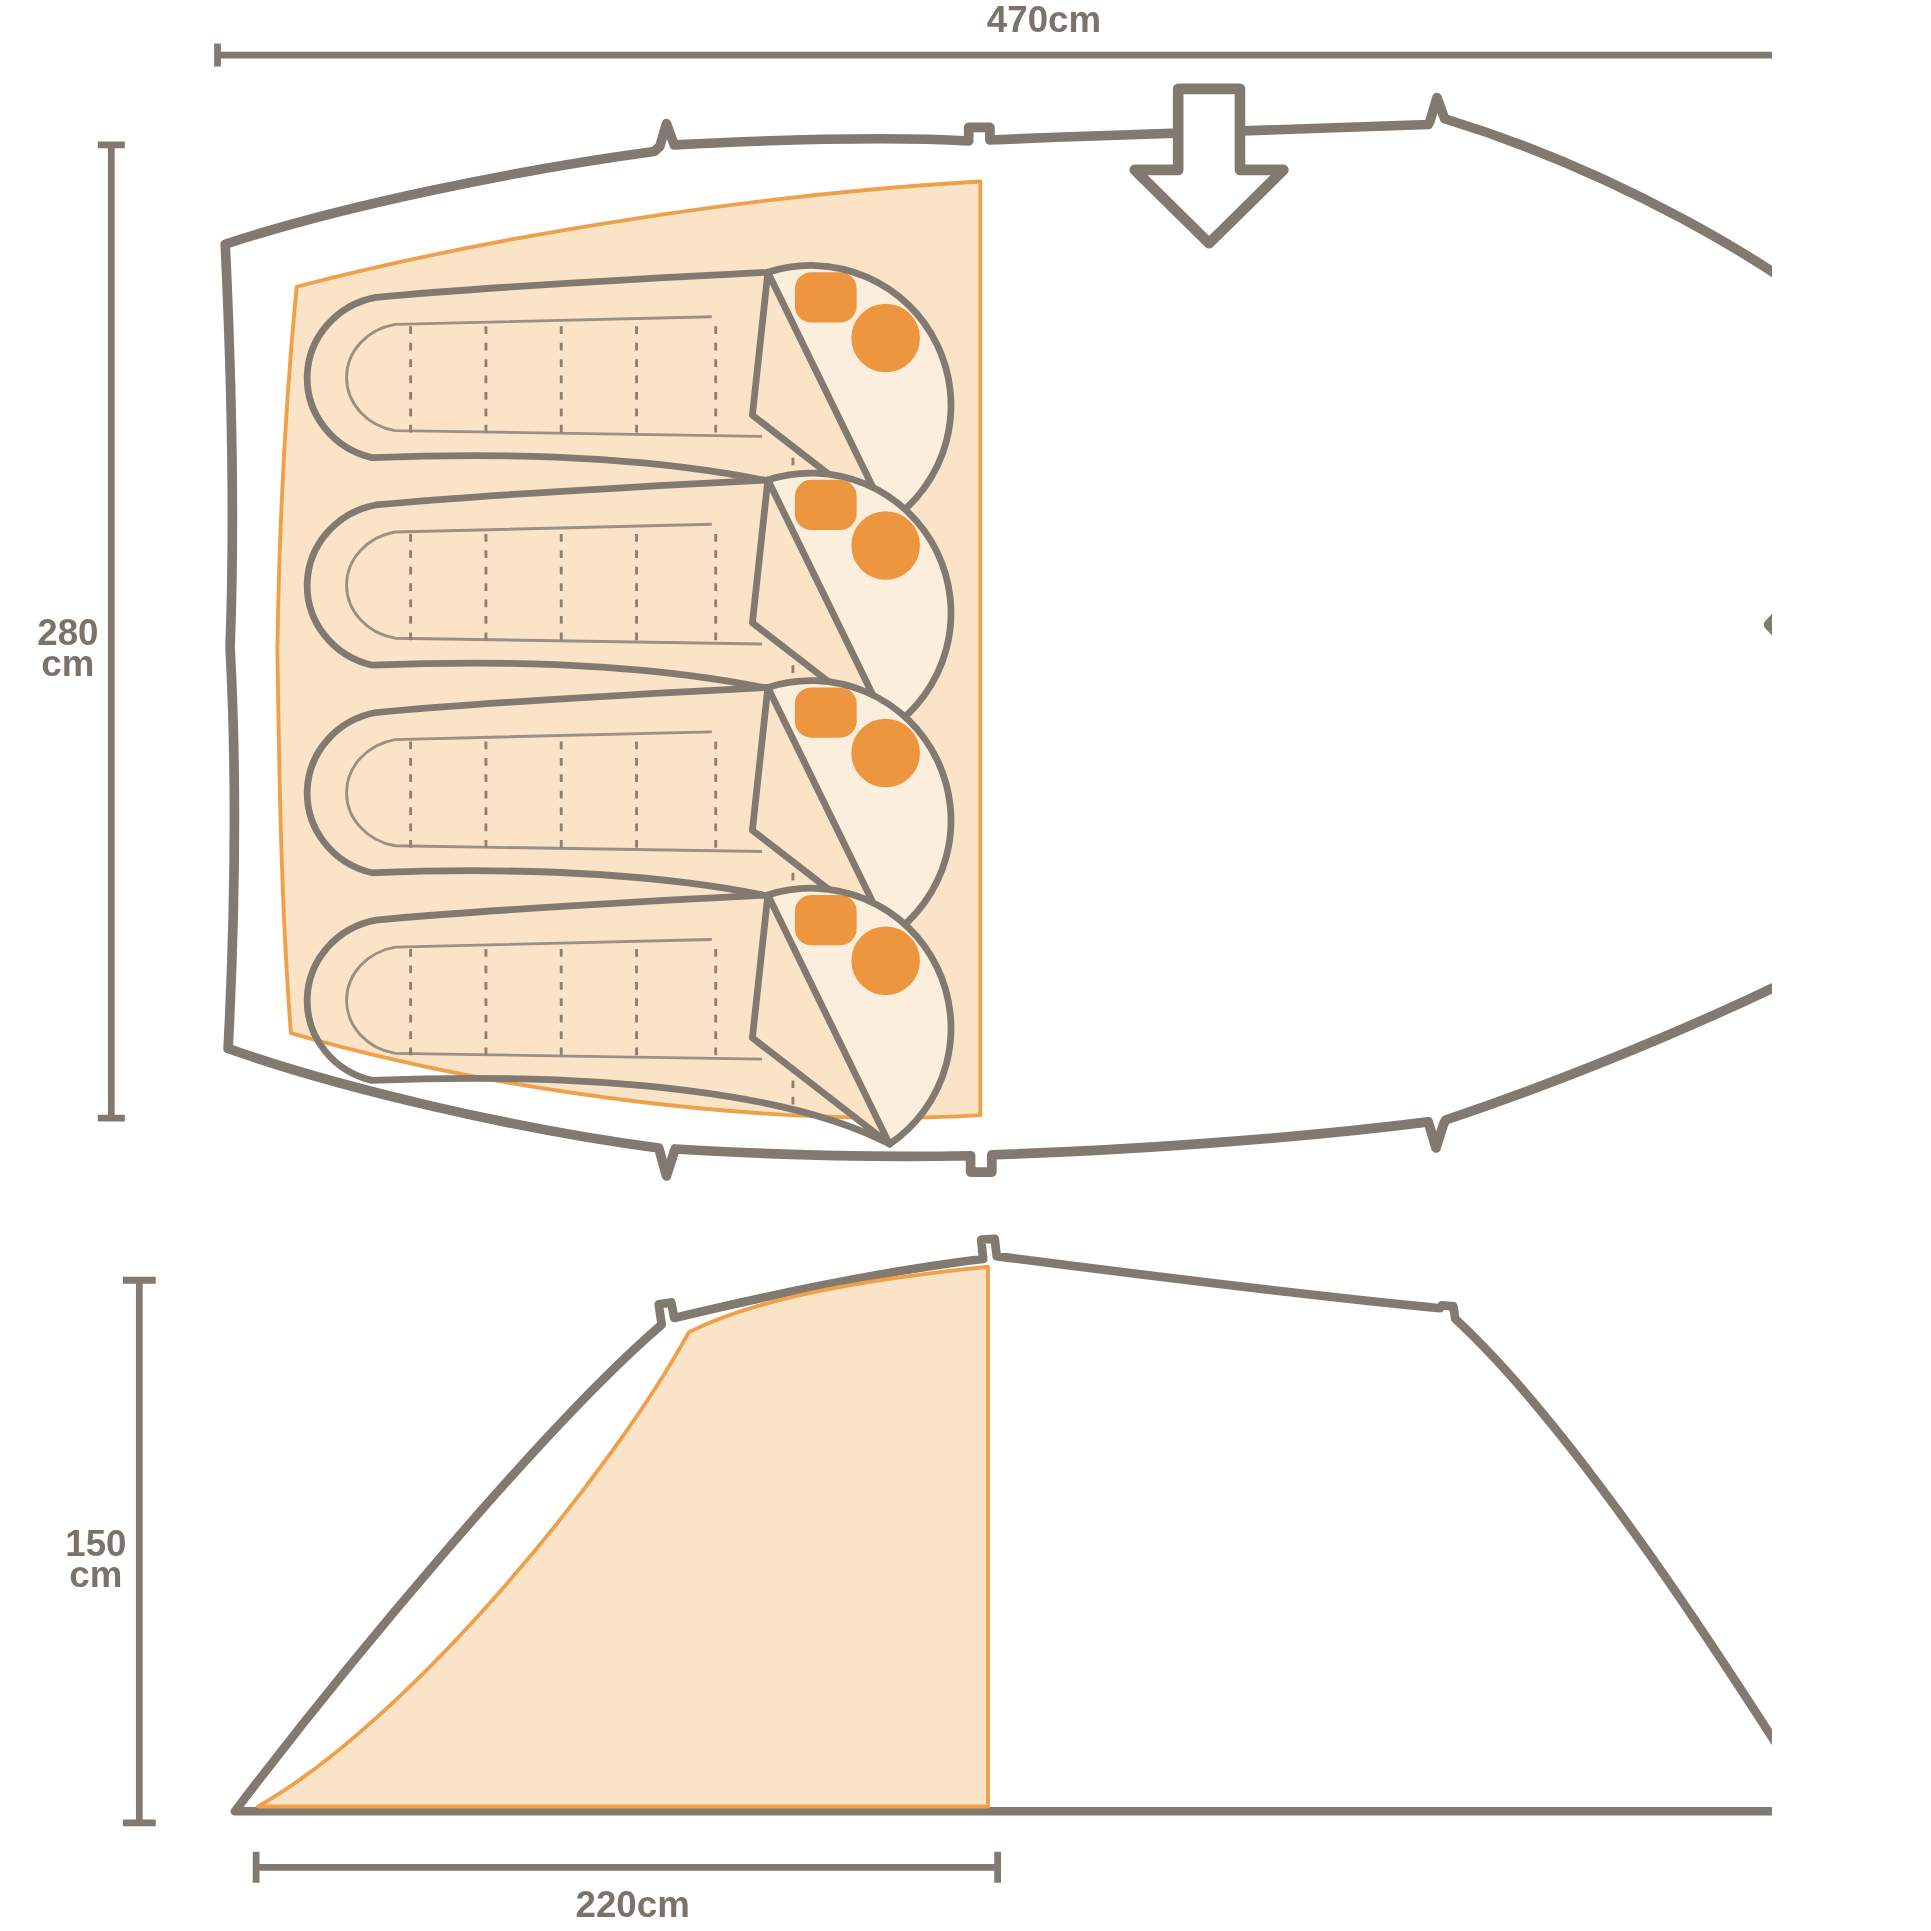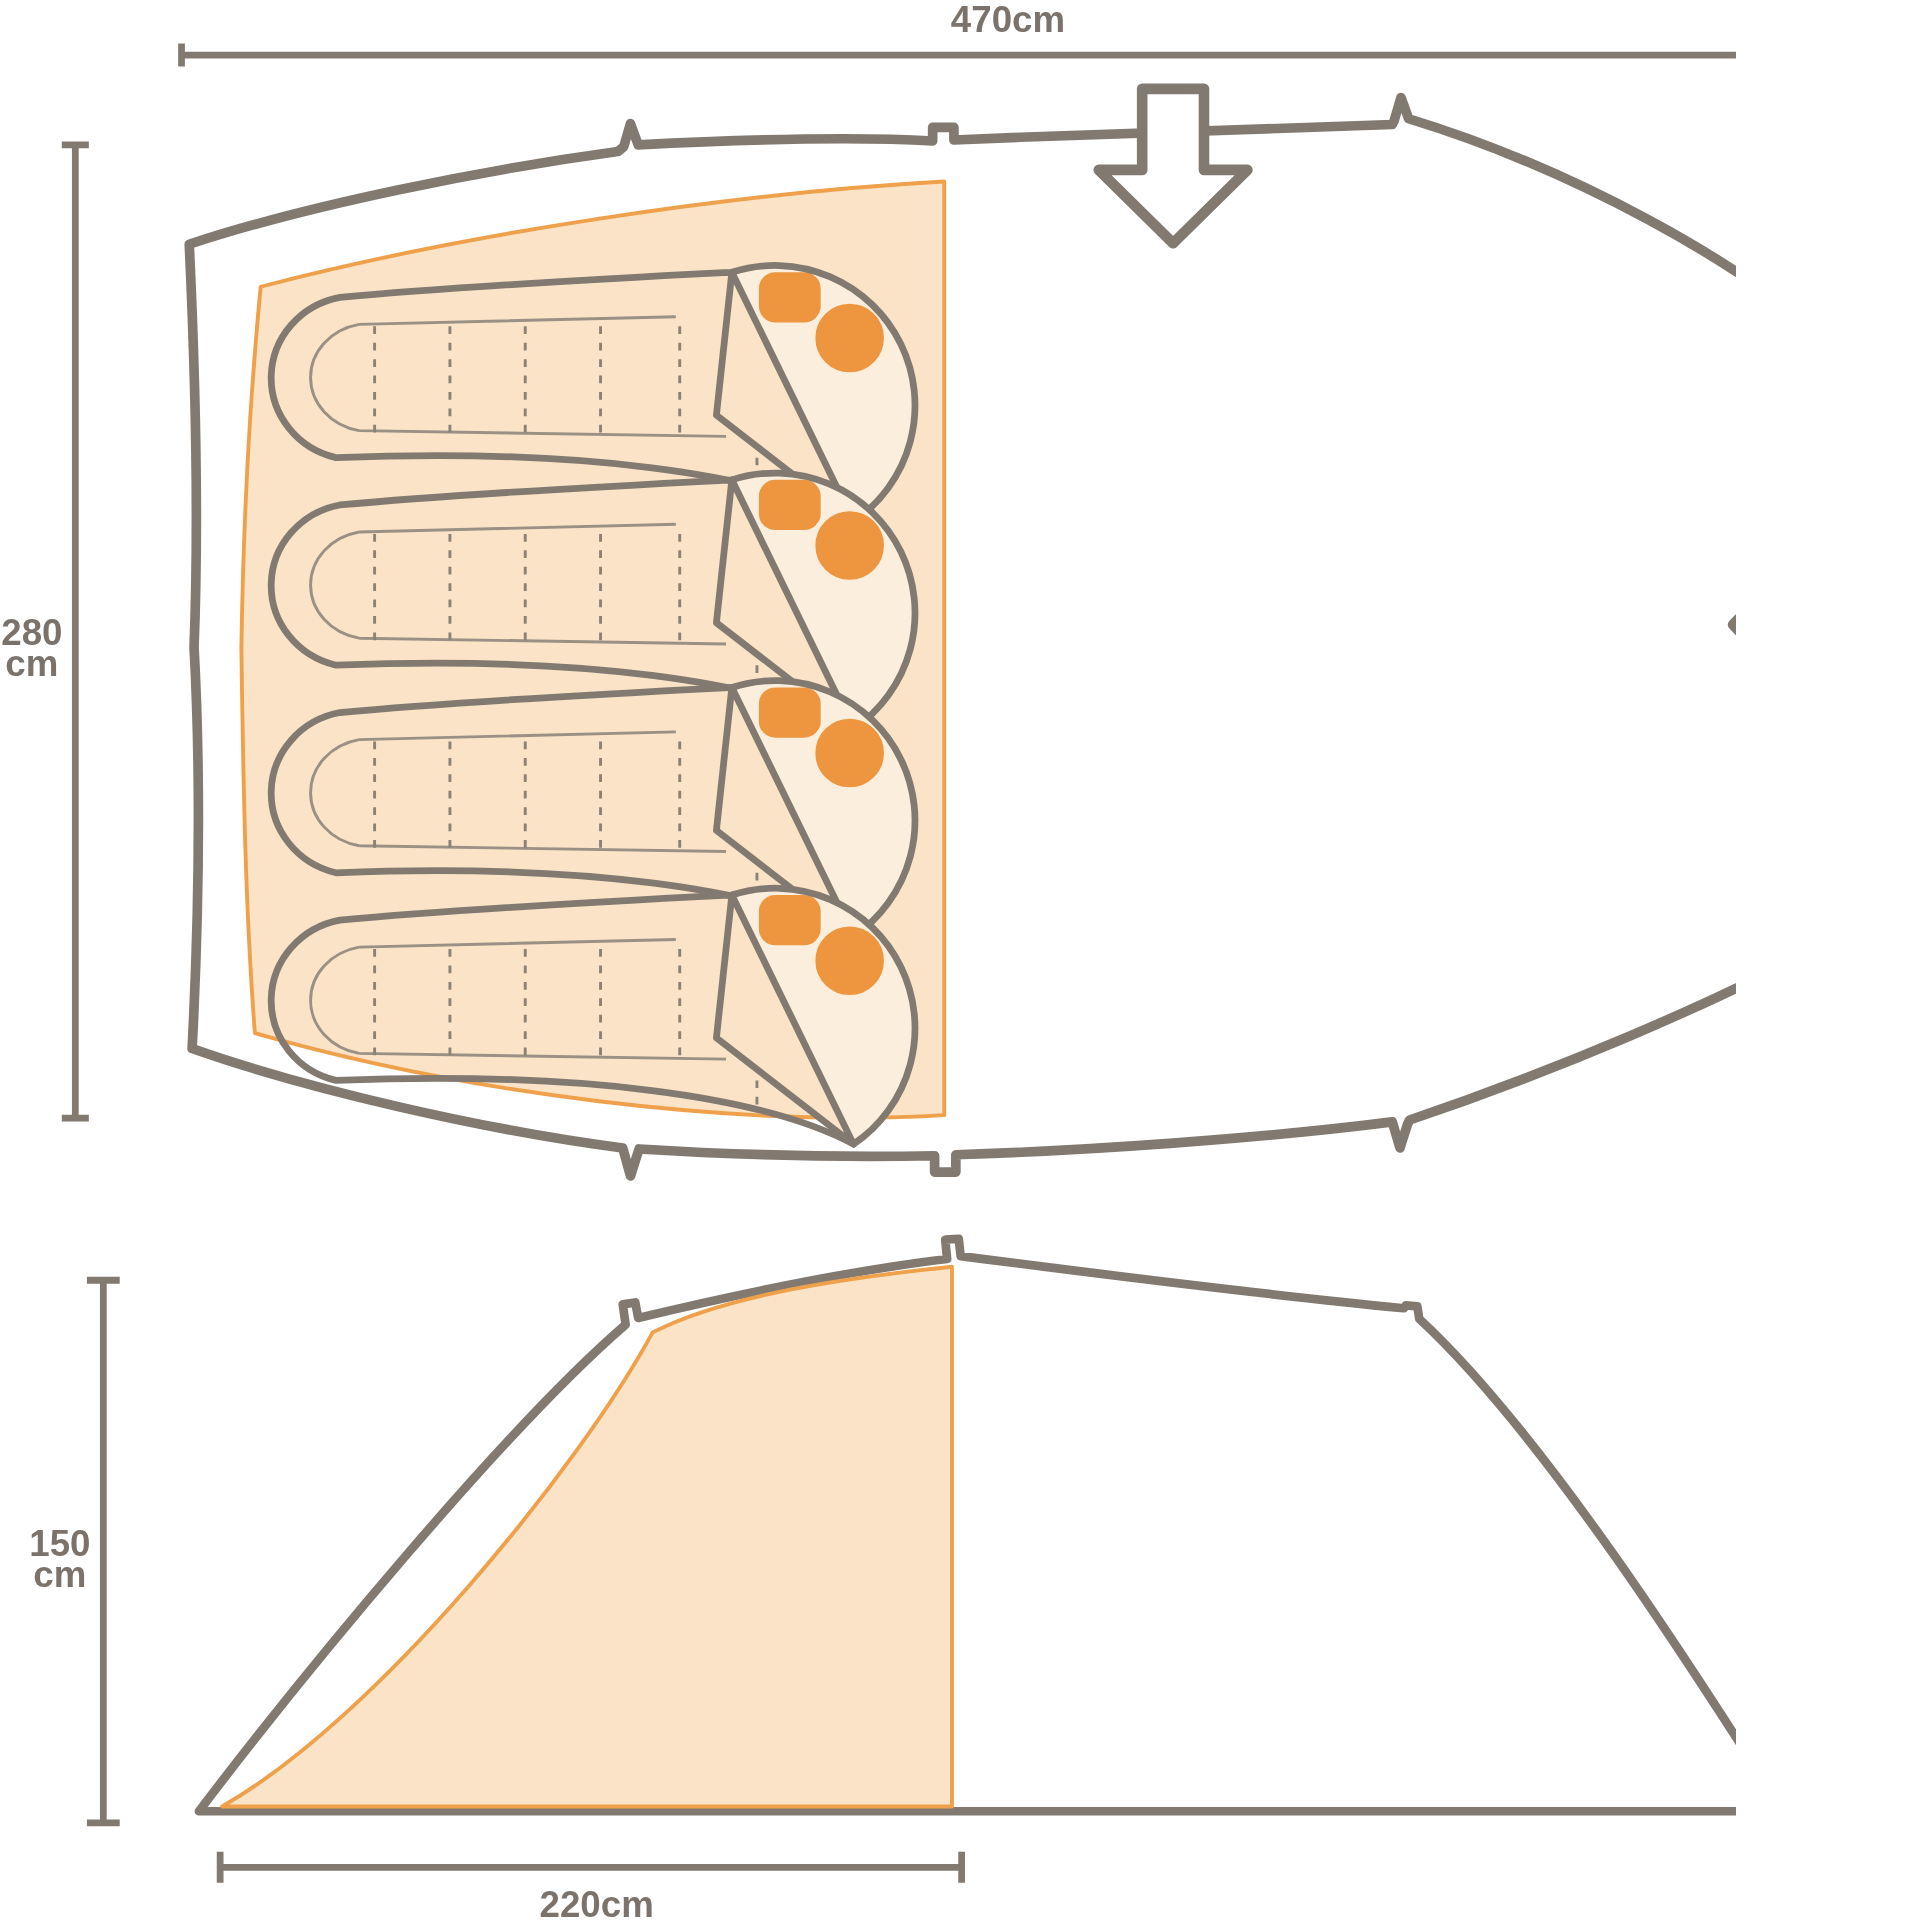--- a/index.html
+++ b/index.html
@@ -1,17 +1,17 @@
 <!DOCTYPE html>
 <html><head>
 <meta charset="utf-8">
 <style>
   html,body{margin:0;padding:0;background:#ffffff;}
   .canvas{position:relative;width:1736px;height:1931px;background:#fff;overflow:hidden;
-          font-family:"Liberation Sans",sans-serif;}
+          font-family:"Liberation Sans",sans-serif;padding-left:36px;}
   svg{display:block;}
   .outline{fill:#ffffff;stroke:var(--outline);stroke-width:10;stroke-linejoin:round;stroke-linecap:round;}
   .side-outline{fill:#ffffff;stroke:var(--outline);stroke-width:9;stroke-linejoin:round;stroke-linecap:round;}
   .area{fill:var(--peach);stroke:var(--areaStroke);stroke-width:4;stroke-linejoin:round;}
   .dim{stroke:var(--outline);stroke-width:7;fill:none;stroke-linecap:butt;}
   .dimtext{fill:var(--dimText);font-weight:bold;font-size:38px;text-anchor:middle;}
   .arrow{fill:#ffffff;stroke:var(--outline);stroke-width:11;stroke-linejoin:round;}
   .bag-outline{fill:none;stroke:var(--outline);stroke-width:7;stroke-linejoin:round;stroke-linecap:round;}
   .bag-inner{fill:none;stroke:#9a9083;stroke-width:3;}
   .bag-quilt{fill:none;stroke:#8b8274;stroke-width:3;stroke-dasharray:8 9;}

